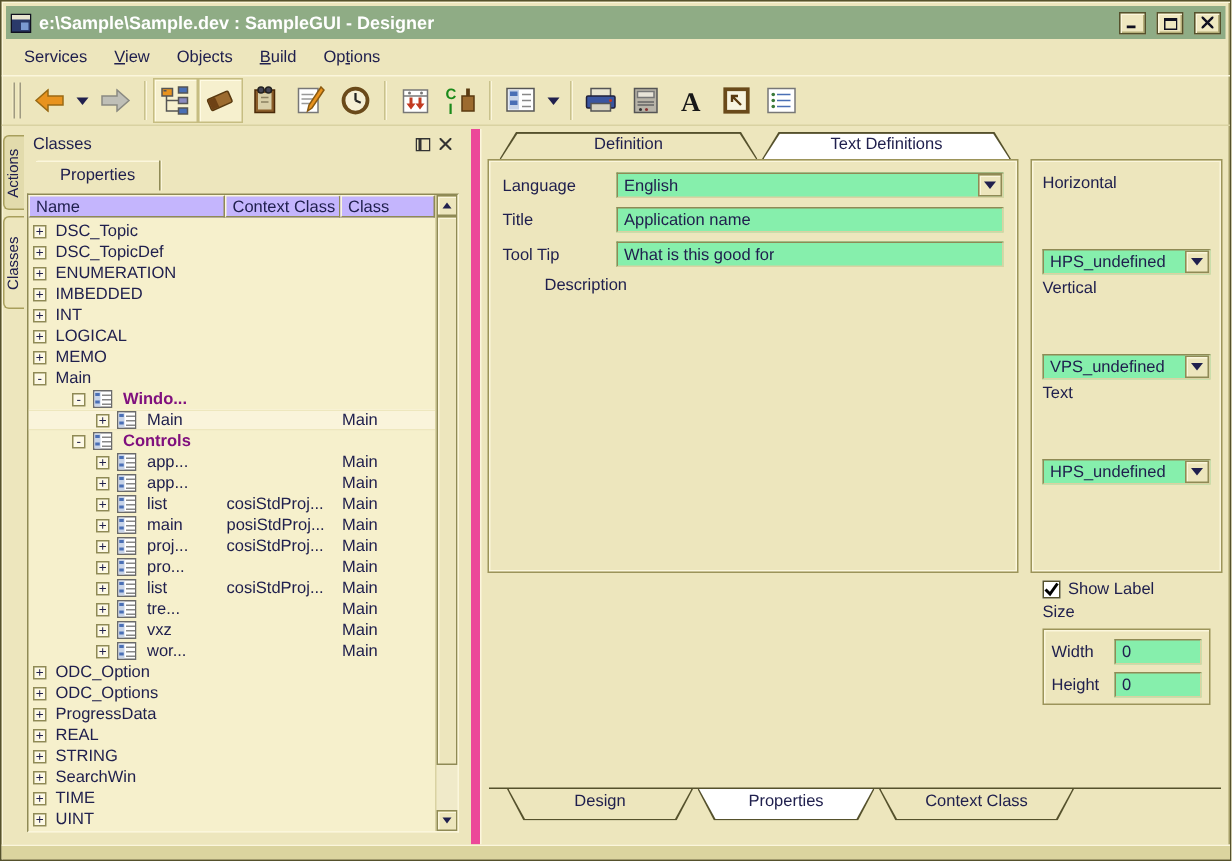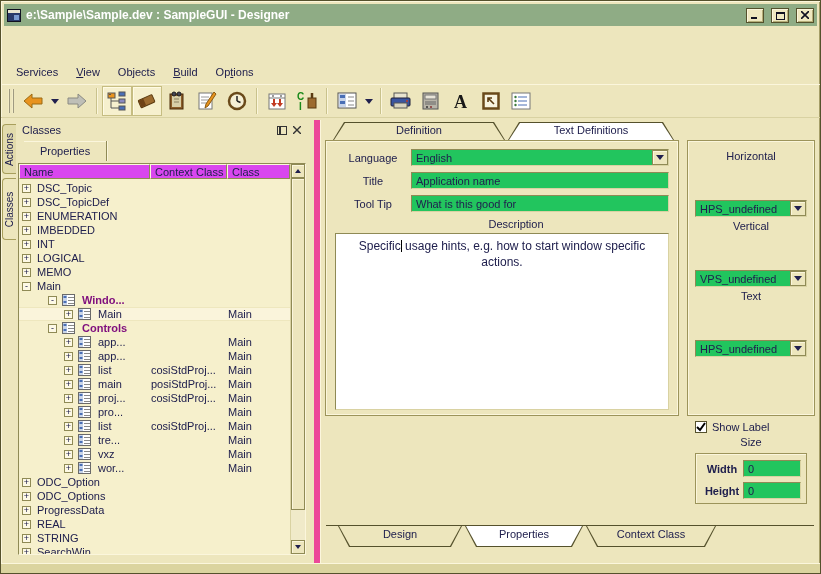--- a/index.html
+++ b/index.html
@@ -13,21 +13,21 @@
   
   .titlebar { height: 22px; margin: 3px 3px 0 3px; background: #8FAC85; display: flex;
               align-items: center; padding: 0 3px; gap: 5px; flex: none; }
   .title-text { color: #fff; font-weight: bold; font-size: 12px; flex: 1;
                 white-space: nowrap; overflow: hidden; }
   .win-btn { width: 18px; height: 15px; background: #EFE8C0; border: 1px solid #55512C;
              box-shadow: inset 1px 1px 0 #FBF6DC, inset -1px -1px 0 #B5AE78;
              display: flex; align-items: center; justify-content: center; margin-left: 2px; flex: none; }
 
   
-  .menubar { height: 21px; display: flex; align-items: center; padding: 12px 6px; flex: none; margin-top: 34px; }
+  .menubar { height: 21px; display: flex; align-items: center; padding: 12px 6px; flex: none; }
   .menu-item { padding: 2px 9px; white-space: nowrap; }
   .menu-item u { text-decoration: underline; }
 
   
   .toolbar { height: 34px; display: flex; align-items: center; padding: 0 3px; flex: none;
              border-top: 1px solid #FBF6DC; border-bottom: 1px solid #D9D2A2; }
   .grip { width: 6px; height: 24px; margin: 0 4px;
           border-left: 2px ridge #F3ECC6; border-right: 2px ridge #F3ECC6; }
   .tb-btn { width: 30px; height: 30px; display: flex; align-items: center; justify-content: center;
             flex: none; border: 1px solid transparent; }
@@ -56,21 +56,21 @@
   .ph-icon { width: 15px; height: 13px; display: flex; align-items: center; justify-content: center; }
 
   .ltabs { display: flex; height: 20px; align-items: stretch; padding-left: 6px; margin-bottom: 2px; }
   .ltab { padding: 4px 16px 0; border-right: 1px solid #8F8A55; box-shadow: inset 0 1px 0 #FBF6DC, 1px 0 0 #FBF6DC;
           white-space: nowrap; }
   .ltab.active { background: #F2ECC8; }
 
   .tree-frame { flex: 1; border: 1px solid; border-color: #8F8A55 #FBF6DC #FBF6DC #8F8A55;
                 background: #F6F0CC; position: relative; overflow: hidden; }
   .header-row { display: flex; height: 15px; margin-right: 15px; }
-  .hcell { background: #d946ef; border: 1px solid; border-color: #FBF6DC #8F8A55 #8F8A55 #FBF6DC;
+  .hcell { background: #c4b5fd; border: 1px solid; border-color: #FBF6DC #8F8A55 #8F8A55 #FBF6DC;
            padding: 1px 4px; white-space: nowrap; overflow: hidden; flex: none; }
   .hcell.c1 { width: 131px; } .hcell.c2 { width: 77px; } .hcell.c3 { flex: 1; }
 
   .tree-body { position: absolute; top: 17px; left: 0; right: 15px; bottom: 0; overflow: hidden; }
   .tree-row { height: 14px; display: flex; align-items: center; position: relative; white-space: nowrap; }
   .tree-row.selected { background: #FAF4DB; box-shadow: inset 0 1px 0 #EEE7BE, inset 0 -1px 0 #EEE7BE; }
   .toggle { width: 9px; height: 9px; flex: none; border: 1px solid #8F8A55; background: #FDF9E5;
             font-size: 9px; line-height: 7px; text-align: center; color: #20204E; }
   .toggle.lvl0 { margin-left: 3px; } .toggle.lvl1 { margin-left: 29px; } .toggle.lvl2 { margin-left: 45px; }
   .node-icon { width: 14px; height: 12px; margin-left: 5px; flex: none; }
@@ -97,28 +97,28 @@
                  padding: 2px 5px 0 5px; }
   .rtabs { display: flex; height: 18px; margin-left: 8px; flex: none; }
   .tab-trap { position: relative; margin-right: 3px; flex: none; }
   .tab-trap .shape { position: absolute; inset: 0; background: #55512C; }
   .tab-trap .fill  { position: absolute; inset: 1px 1px 0 1px; background: #EDE6BD; }
   .tab-trap.active .fill { background: #FFFFFF; }
   .tab-trap .lbl { position: relative; text-align: center; line-height: 17px; z-index: 1; }
   .rtabs .shape, .rtabs .fill { clip-path: polygon(11px 0, calc(100% - 11px) 0, 100% 100%, 0 100%); }
   .rtab-def { width: 172px; } .rtab-text { width: 166px; }
 
-  .rcontent { display: flex; gap: 8px; flex: none; text-align: center; }
+  .rcontent { display: flex; gap: 8px; flex: none; }
   .group-box { border: 1px solid #9C945A; box-shadow: inset 1px 1px 0 #FBF6DC, inset -1px -1px 0 #FBF6DC; }
   .def-group { flex: 1; height: 276px; padding: 8px 9px; min-width: 0; }
   .place-group { width: 128px; flex: none; height: 276px; padding: 6px 7px; display: flex; flex-direction: column; }
 
   .frow { display: flex; align-items: center; margin-bottom: 6px; }
   .flabel { width: 76px; flex: none; }
-  .field { flex: 1; height: 17px; background: #22c55e; border: 1px solid;
+  .field { flex: 1; height: 17px; background: #86efac; border: 1px solid;
            border-color: #8F8A55 #D9D2A2 #D9D2A2 #8F8A55;
            display: flex; align-items: center; padding: 0 4px; min-width: 0; }
   .field .val { white-space: nowrap; overflow: hidden; }
   .combo { padding-right: 0; }
   .dd-btn { margin-left: auto; width: 16px; height: 15px; background: #EDE6BD; flex: none;
             border: 1px solid #8F8A55; box-shadow: inset 1px 1px 0 #FBF6DC;
             display: flex; align-items: center; justify-content: center; }
   .desc-label { margin: 2px 0 3px; padding-left: 28px; }
   .desc-area { height: 177px; background: #fff; border: 1px solid;
                border-color: #8F8A55 #D9D2A2 #D9D2A2 #8F8A55;
@@ -126,21 +126,21 @@
   .caret { display: inline-block; width: 1px; height: 12px; background: #000; vertical-align: -2px; }
 
   .plabel { margin: 3px 0 2px; }
   .place-group .combo { width: 100%; flex: none; margin-top: 36px; }
   .chk-row { display: flex; align-items: center; gap: 5px; margin-top: 64px; }
   .checkbox { width: 12px; height: 12px; background: #fff; border: 1px solid #55512C; flex: none;
               display: flex; align-items: center; justify-content: center; }
   .size-box { border: 1px solid #9C945A; box-shadow: inset 1px 1px 0 #FBF6DC; padding: 6px 5px 4px;
               margin-top: 3px; }
   .srow { display: flex; align-items: center; margin-bottom: 5px; }
-  .srow .flabel { width: 42px; font-weight: bold; }
+  .srow .flabel { width: 42px; }
 
   .rspacer { flex: 1; }
   .btabs-wrap { border-top: 1px solid #55512C; margin: 0 1px; padding-left: 12px;
                 display: flex; height: 22px; flex: none; margin-bottom: 16px; }
   .btabs-wrap .shape, .btabs-wrap .fill { clip-path: polygon(0 0, 100% 0, calc(100% - 11px) 100%, 11px 100%); }
   .btabs-wrap .fill { inset: 0 1px 1px 1px; }
   .btab-design { width: 124px; } .btab-props { width: 118px; } .btab-ctx { width: 130px; }
 
   
   .statusbar { height: 10px; flex: none; background: #DBD49F; border-top: 1px solid #FBF6DC; }
@@ -649,21 +649,20 @@
                 <span class="val">Application name</span>
               </span>
           </div>
           <div class="frow">
             <span class="flabel">Tool Tip</span>
             <span class="field">
                 <span class="val">What is this good for</span>
               </span>
           </div>
           <div class="desc-label">Description</div>
-          <div class="desc-area">Specific<span class="caret"></span> usage hints, e.g. how to start window specific actions.</div>
         </div>
 
         <div class="group-box place-group">
           <div class="plabel">Horizontal</div>
           <span class="field combo">
             <span class="val">HPS_undefined</span>
             <span class="dd-btn">
                 <span class="tri-down"></span>
               </span>
           </span>

